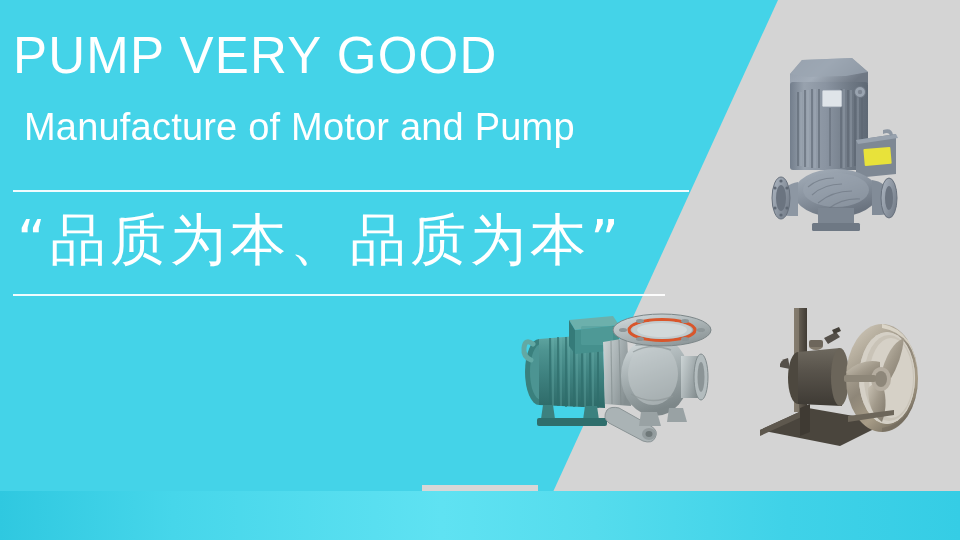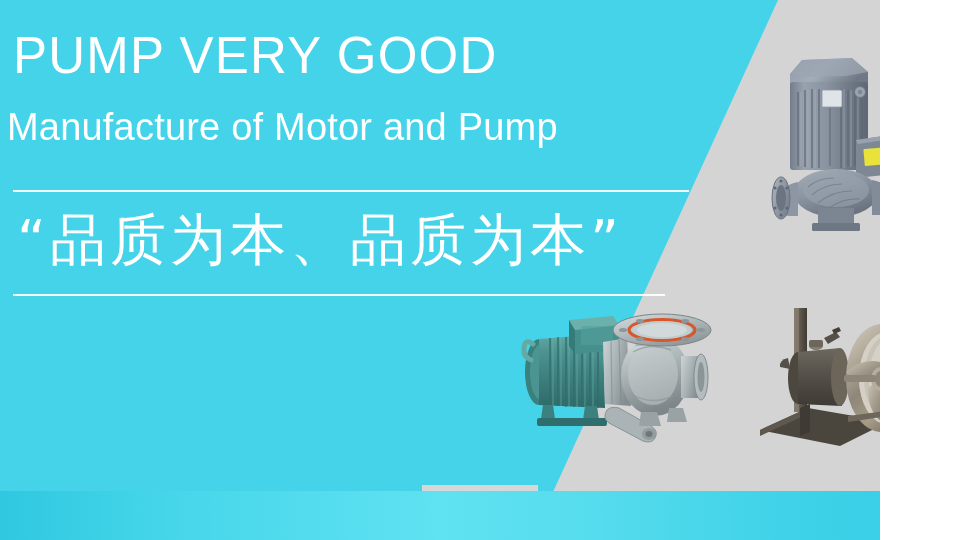--- a/index.html
+++ b/index.html
@@ -2,21 +2,21 @@
 <html><head>
 <meta charset="utf-8">
 <style>
   html, body {
     margin: 0;
     padding: 0;
     background: #ffffff;
   }
   #stage {
     position: relative;
-    width: 880px;
+    width: 960px;
     height: 540px;
     overflow: hidden;
     font-family: "Liberation Sans", "DejaVu Sans", sans-serif;
     background: #000000;
     user-select: none;
   }
 
   
   .bg-gray {
     position: absolute;
@@ -61,21 +61,21 @@
     left: 13px; top: 27px;
     font-size: 51px;
     font-weight: 400;
     letter-spacing: 1.2px;
     color: #ffffff;
     white-space: nowrap;
     line-height: 1.15;
   }
   .subtitle {
     position: absolute;
-    left: 7px; top: 106px;
+    left: 24px; top: 106px;
     font-size: 38px;
     font-weight: 400;
     letter-spacing: 0.2px;
     color: #ffffff;
     white-space: nowrap;
     line-height: 1.15;
   }
   .rule {
     position: absolute;
     height: 2px;

